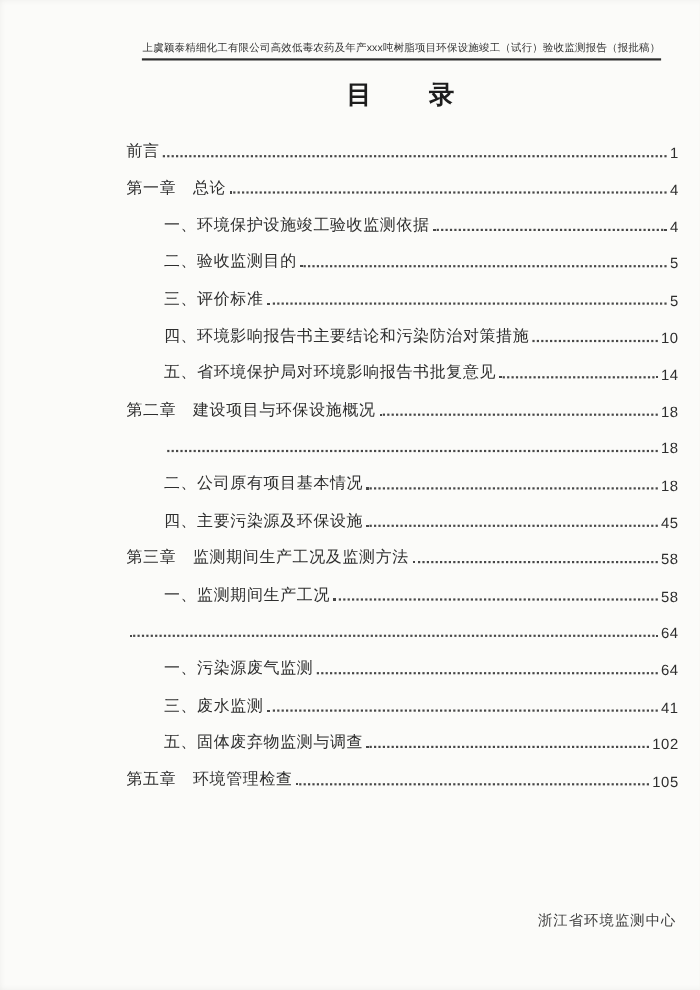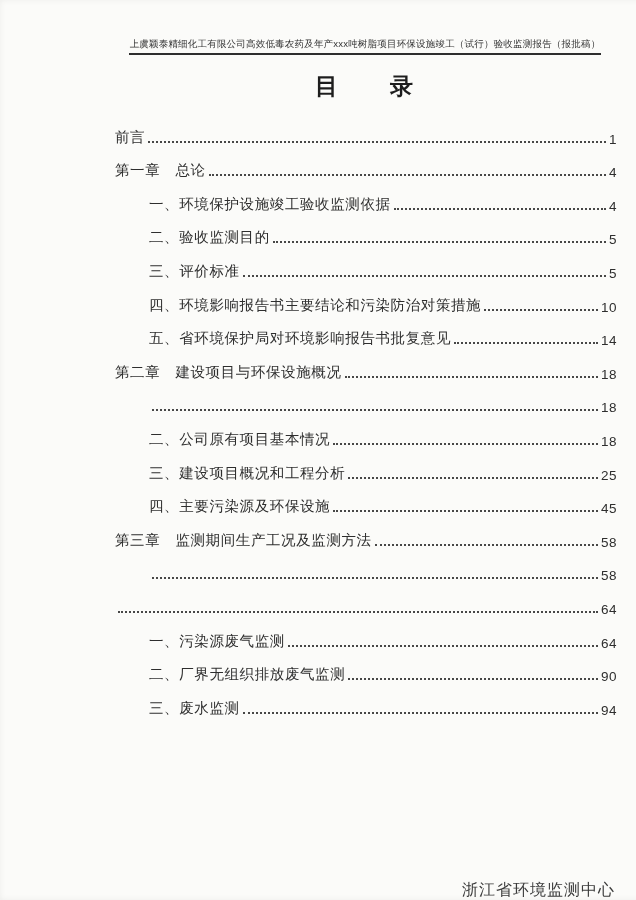--- a/index.html
+++ b/index.html
@@ -63,23 +63,23 @@
     margin: 0 3px 4px 3px;
     min-width: 12px;
   }
   .toc-row .pagenum {
     white-space: nowrap;
     font-size: 13.5px;
     letter-spacing: 0.5px;
   }
   .page-footer {
     position: absolute;
-    top: 880px;
+    top: 828px;
     right: 68px;
-    font-size: 16px;
+    font-size: 13px;
     letter-spacing: 1px;
     color: #3a3a3a;
   }
 </style>
 </head>
 <body>
 
 <div class="page">
 
   <div class="running-header">上虞颖泰精细化工有限公司高效低毒农药及年产xxx吨树脂项目环保设施竣工（试行）验收监测报告（报批稿）</div>
@@ -130,53 +130,54 @@
       <div class="toc-row sub">
     <span class="dots"></span>
     <span class="pagenum">18</span>
   </div>
       <div class="toc-row sub">
     <span class="label">二、公司原有项目基本情况</span>
     <span class="dots"></span>
     <span class="pagenum">18</span>
   </div>
       <div class="toc-row sub">
-    <span class="label">三、建设项目概况和工程分析</span>
-    <span class="dots"></span>
-    <span class="pagenum">25</span>
-  </div>
-      <div class="toc-row sub">
     <span class="label">四、主要污染源及环保设施</span>
     <span class="dots"></span>
     <span class="pagenum">45</span>
   </div>
       <div class="toc-row top">
     <span class="label">第三章　监测期间生产工况及监测方法</span>
     <span class="dots"></span>
     <span class="pagenum">58</span>
   </div>
       <div class="toc-row sub">
+    <span class="label">一、监测期间生产工况</span>
     <span class="dots"></span>
     <span class="pagenum">58</span>
   </div>
       <div class="toc-row top">
     <span class="dots"></span>
     <span class="pagenum">64</span>
   </div>
       <div class="toc-row sub">
     <span class="label">一、污染源废气监测</span>
     <span class="dots"></span>
     <span class="pagenum">64</span>
   </div>
       <div class="toc-row sub">
-    <span class="label">二、厂界无组织排放废气监测</span>
+    <span class="label">三、废水监测</span>
     <span class="dots"></span>
-    <span class="pagenum">90</span>
+    <span class="pagenum">41</span>
   </div>
       <div class="toc-row sub">
-    <span class="label">三、废水监测</span>
+    <span class="label">五、固体废弃物监测与调查</span>
     <span class="dots"></span>
-    <span class="pagenum">94</span>
+    <span class="pagenum">102</span>
+  </div>
+      <div class="toc-row top">
+    <span class="label">第五章　环境管理检查</span>
+    <span class="dots"></span>
+    <span class="pagenum">105</span>
   </div>
     </div>
 
   <div class="page-footer">浙江省环境监测中心</div>
 </div>
 
 </body></html>

